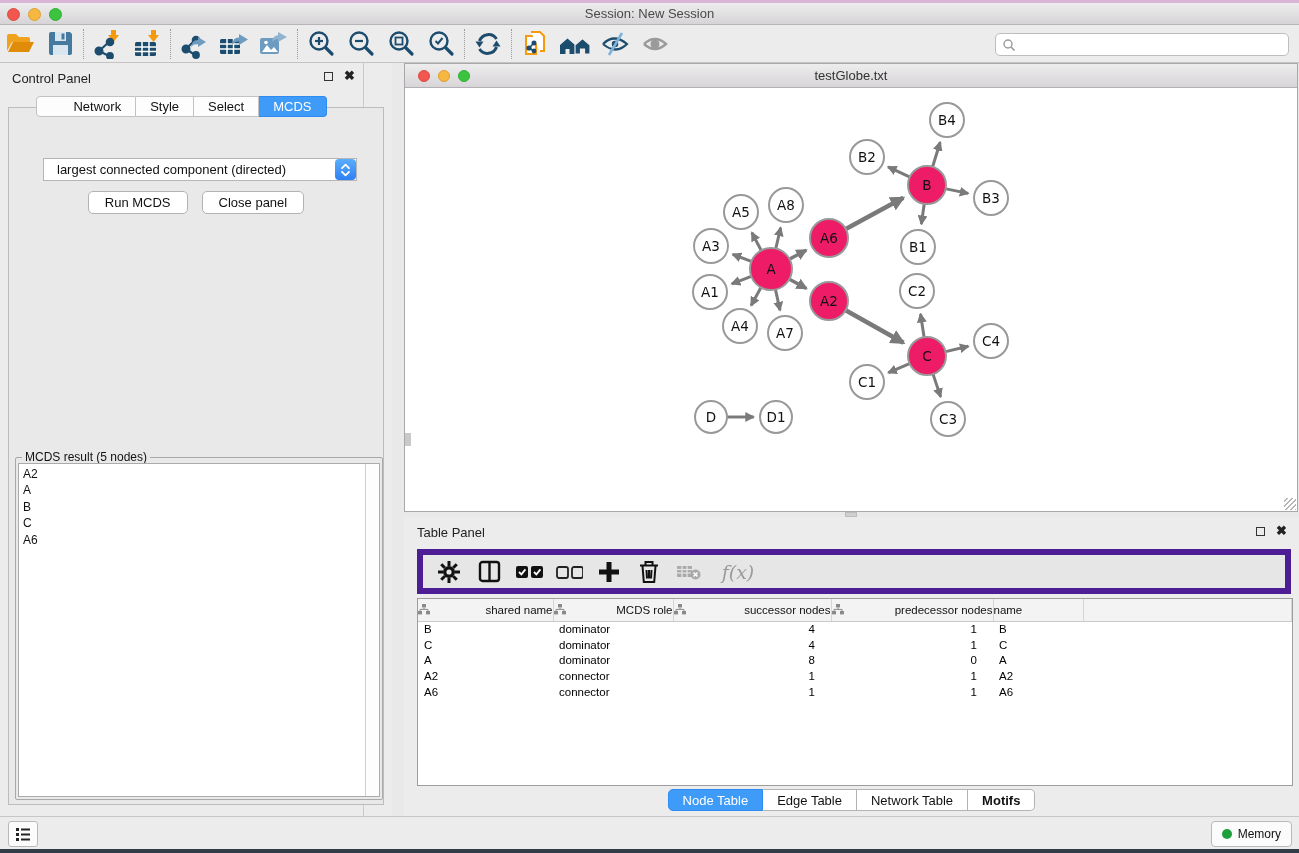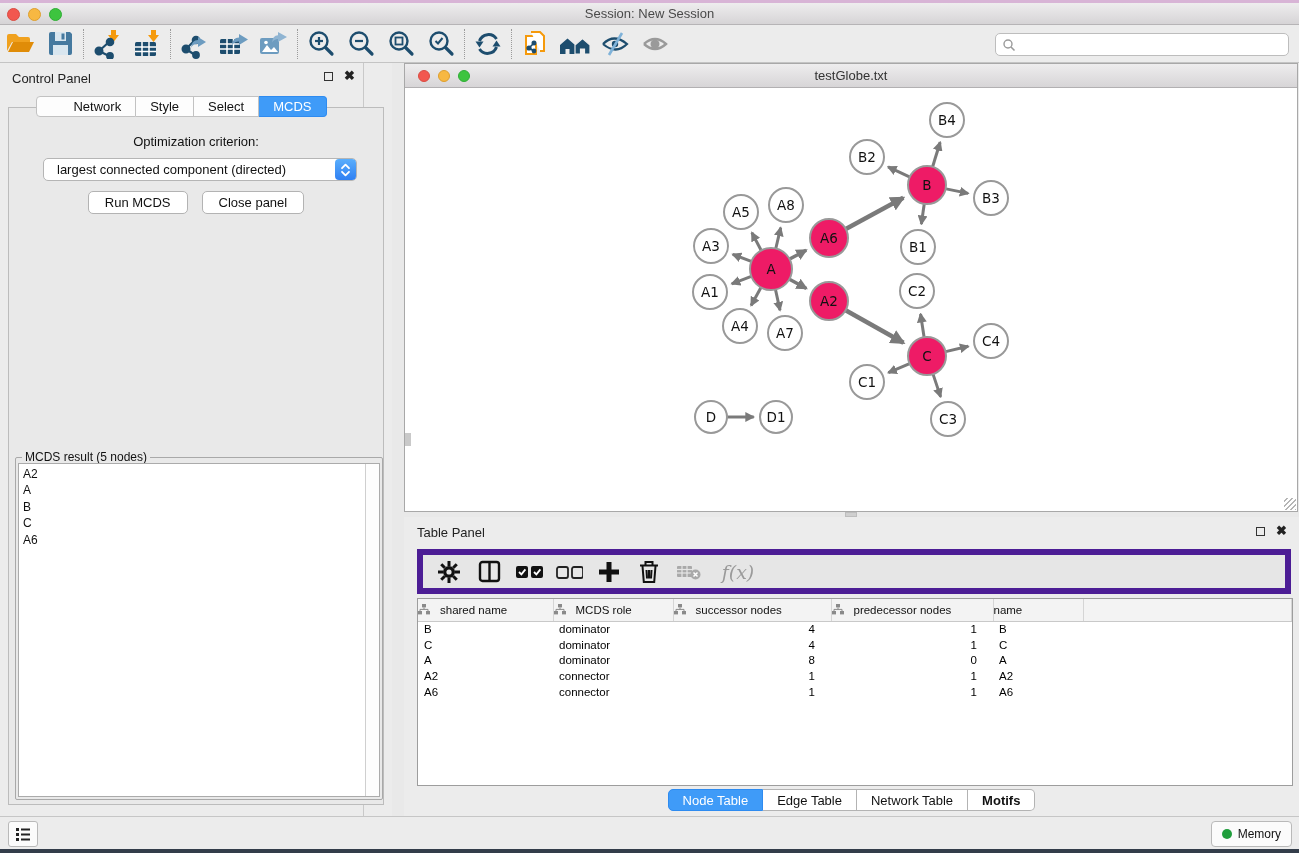--- a/index.html
+++ b/index.html
@@ -42,21 +42,21 @@
   .cp-tabs { position:absolute; left:0; top:33px; width:100%; display:flex; justify-content:center; z-index:2; }
   .cp-tab { height:21px; padding:0 14px; background:#fdfdfd; border:1px solid #c2c2c2; border-left:none;
     font-size:13px; color:#111; display:flex; align-items:center; }
   .cp-tab:first-child { border-left:1px solid #c2c2c2; border-radius:4px 0 0 4px;padding-left:36px; }
   .cp-tab:last-child { border-radius:0 4px 4px 0; }
   .cp-tab.active { background:#3f9bf8; border-color:#2e8bf0; color:#fff; }
   .cp-content { position:absolute; left:8px; top:44px; width:376px; height:698px;
     border:1px solid #bcbcbc; background:#e9e9e9; }
   .opt-label { margin-top:26px; text-align:center; font-size:13px; color:#111; }
   .dropdown { position:absolute; left:34px; top:50px; width:314px; height:23px; background:#fff;
-    border:1px solid #b5b5b5; border-radius:5px; display:flex; align-items:center; }
+    border:1px solid #b5b5b5; border-radius:0; display:flex; align-items:center; }
   .dropdown .dd-text { flex:1; font-size:13px; color:#111; padding-left:13px; white-space:nowrap; }
   .dd-stepper { width:21px; height:21px; margin-right:0px; border-radius:4px;
     background:linear-gradient(#5aaefc,#2f80f3); display:flex; flex-direction:column; align-items:center; justify-content:center; }
   .dd-stepper svg { display:block; }
   .btn-row { position:absolute; left:0; top:83px; width:100%; display:flex; justify-content:center; gap:14px; }
   .mac-btn { height:23px; padding:0 16px; background:#fff; border:1px solid #b3b3b3; border-radius:5px;
     font-size:13px; color:#111; display:flex; align-items:center; }
   .mcds-fieldset { position:absolute; left:6px; top:349px; width:368px; height:343px;
     border:1px solid #a9a9a9; border-radius:2px; }
   .mcds-legend { position:absolute; left:6px; top:-8px; background:#e9e9e9; padding:0 3px; font-size:12px; color:#111; }
@@ -86,21 +86,21 @@
   .tp-title { position:absolute; left:13px; top:8px; font-size:13px; color:#222; }
   .tp-toolbar { position:absolute; left:13px; top:32px; width:874px; height:45px;
     background:#e6e6e6; border:6px solid #4c1d95; display:flex; align-items:center; gap:12px; padding-left:12px; }
   .tp-tool { display:flex; align-items:center; justify-content:center; width:28px; height:32px; }
   .fx-label { font-family:"DejaVu Serif", serif; font-style:italic; font-size:19px; color:#9a9a9a; }
   .tp-table-wrap { position:absolute; left:13px; top:81px; width:876px; height:188px;
     background:#fff; border:1px solid #9d9d9d; overflow:hidden; }
   table.node-table { border-collapse:collapse; width:100%; table-layout:fixed; }
   table.node-table th { height:22px; background:#f3f3f3; border-bottom:1px solid #c9c9c9; border-right:1px solid #d5d5d5;
     font-size:11.5px; font-weight:normal; color:#111; position:relative; }
-  table.node-table th .th-inner { display:flex; align-items:center; justify-content:flex-start; gap:10px; }
+  table.node-table th .th-inner { display:flex; align-items:center; justify-content:space-between; gap:10px; }
   table.node-table td { height:15.8px; font-size:11.5px; color:#000; padding:0 6px; white-space:nowrap; }
   td.al { text-align:left; } td.ar { text-align:right; padding-right:16px !important; }
 
   .tp-tabs { position:absolute; left:0; top:272px; width:100%; display:flex; justify-content:center; }
   .tp-tab { height:22px; padding:4px 14px; background:#fff; border:1px solid #b3b3b3; border-left:none;
     font-size:13px; color:#111; display:flex; align-items:center; }
   .tp-tab:first-child { border-left:1px solid #b3b3b3; border-radius:5px 0 0 5px; }
   .tp-tab:last-child { border-radius:0 5px 5px 0;font-weight:bold; }
   .tp-tab.active { background:#3f9bf8; border-color:#2e8bf0; color:#fff; }
 
@@ -304,21 +304,20 @@
         <span class="close-icon">✖</span>
       </span>
     </div>
     <div class="cp-tabs" id="cp-tabs">
         <div class="cp-tab">Network</div>
         <div class="cp-tab">Style</div>
         <div class="cp-tab">Select</div>
         <div class="cp-tab active">MCDS</div>
       </div>
     <div class="cp-content">
-      <div class="opt-label">Optimization criterion:</div>
       <div class="dropdown">
         <span class="dd-text">largest connected component (directed)</span>
         <span class="dd-stepper">
           <svg width="11" height="14" viewBox="0 0 11 14">
             <path d="M2 5.2 L5.5 1.6 L9 5.2" fill="none" stroke="#fff" stroke-width="1.8" stroke-linecap="round" stroke-linejoin="round"></path>
             <path d="M2 8.8 L5.5 12.4 L9 8.8" fill="none" stroke="#fff" stroke-width="1.8" stroke-linecap="round" stroke-linejoin="round"></path>
           </svg>
         </span>
       </div>
       <div class="btn-row">

